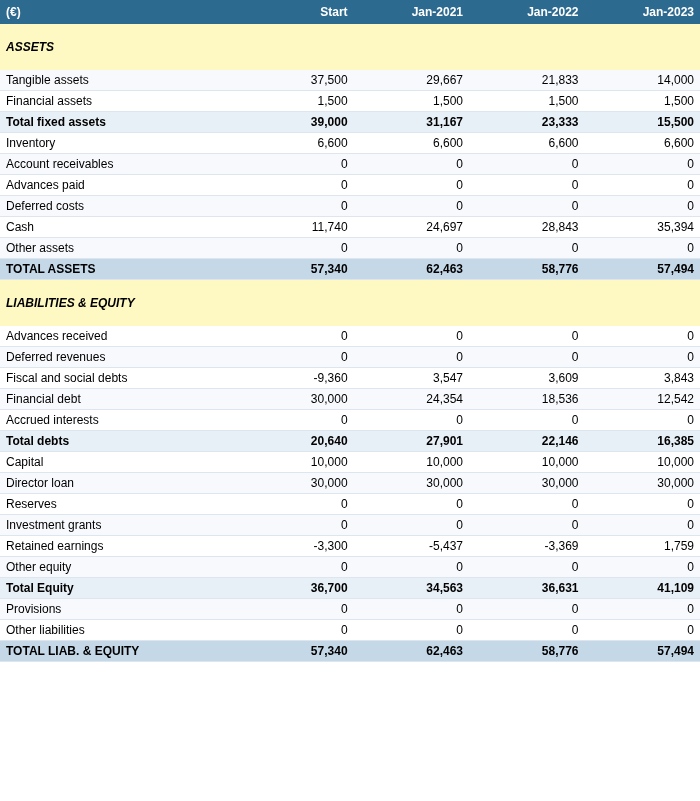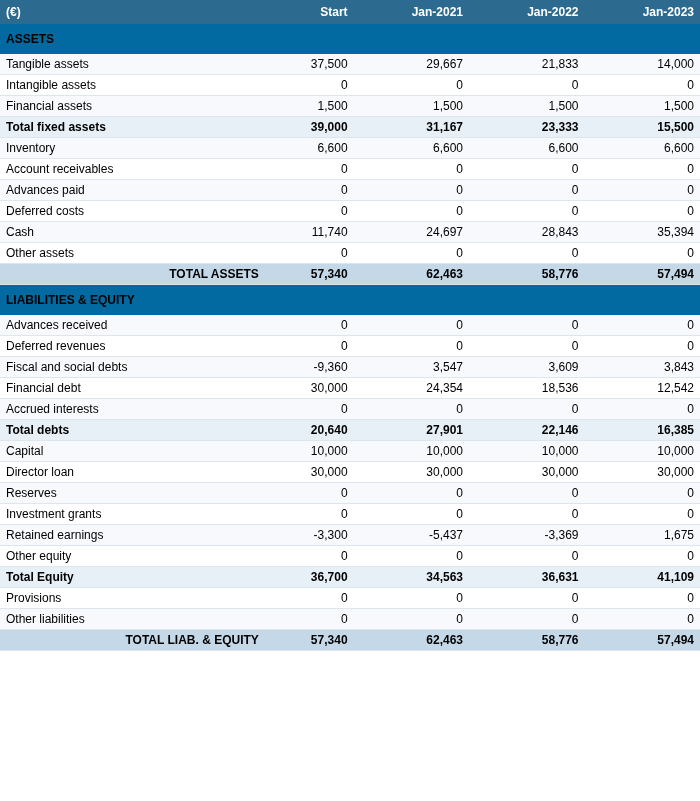--- a/index.html
+++ b/index.html
@@ -20,32 +20,32 @@
     th:first-child, td:first-child {
       text-align: left;
     }
     thead tr th {
       background-color: #2d6a8f;
       color: #fff;
       font-weight: bold;
       padding: 5px 6px;
     }
     tr.section-header td {
-      background-color: #0369a1;
-      font-weight: bold;
-      padding: 8px 6px;
+      background-color: #fef9c3;
+      font-weight: bold;
+      padding: 16px 6px;
+      font-style: italic;
     }
     tr.total-row td {
       font-weight: bold;
       background-color: #e8f0f7;
     }
     tr.grand-total td {
       font-weight: bold;
       background-color: #c5d8e8;
-      text-align: right;
     }
     tr.normal-row td {
       background-color: #fff;
     }
     tr.normal-row:nth-child(even) td {
       background-color: #f7f9fc;
     }
     tr.normal-row td, tr.total-row td, tr.grand-total td {
       border-bottom: 1px solid #dde5ee;
     }
@@ -68,27 +68,20 @@
         <td colspan="5">ASSETS</td>
       </tr>
       <tr class="normal-row">
         <td>Tangible assets</td>
         <td>37,500</td>
         <td>29,667</td>
         <td>21,833</td>
         <td>14,000</td>
       </tr>
       <tr class="normal-row">
-        <td>Intangible assets</td>
-        <td>0</td>
-        <td>0</td>
-        <td>0</td>
-        <td>0</td>
-      </tr>
-      <tr class="normal-row">
         <td>Financial assets</td>
         <td>1,500</td>
         <td>1,500</td>
         <td>1,500</td>
         <td>1,500</td>
       </tr>
       <tr class="total-row">
         <td>Total fixed assets</td>
         <td>39,000</td>
         <td>31,167</td>
@@ -215,21 +208,21 @@
         <td>0</td>
         <td>0</td>
         <td>0</td>
         <td>0</td>
       </tr>
       <tr class="normal-row">
         <td>Retained earnings</td>
         <td>-3,300</td>
         <td>-5,437</td>
         <td>-3,369</td>
-        <td>1,675</td>
+        <td>1,759</td>
       </tr>
       <tr class="normal-row">
         <td>Other equity</td>
         <td>0</td>
         <td>0</td>
         <td>0</td>
         <td>0</td>
       </tr>
       <tr class="total-row">
         <td>Total Equity</td>

